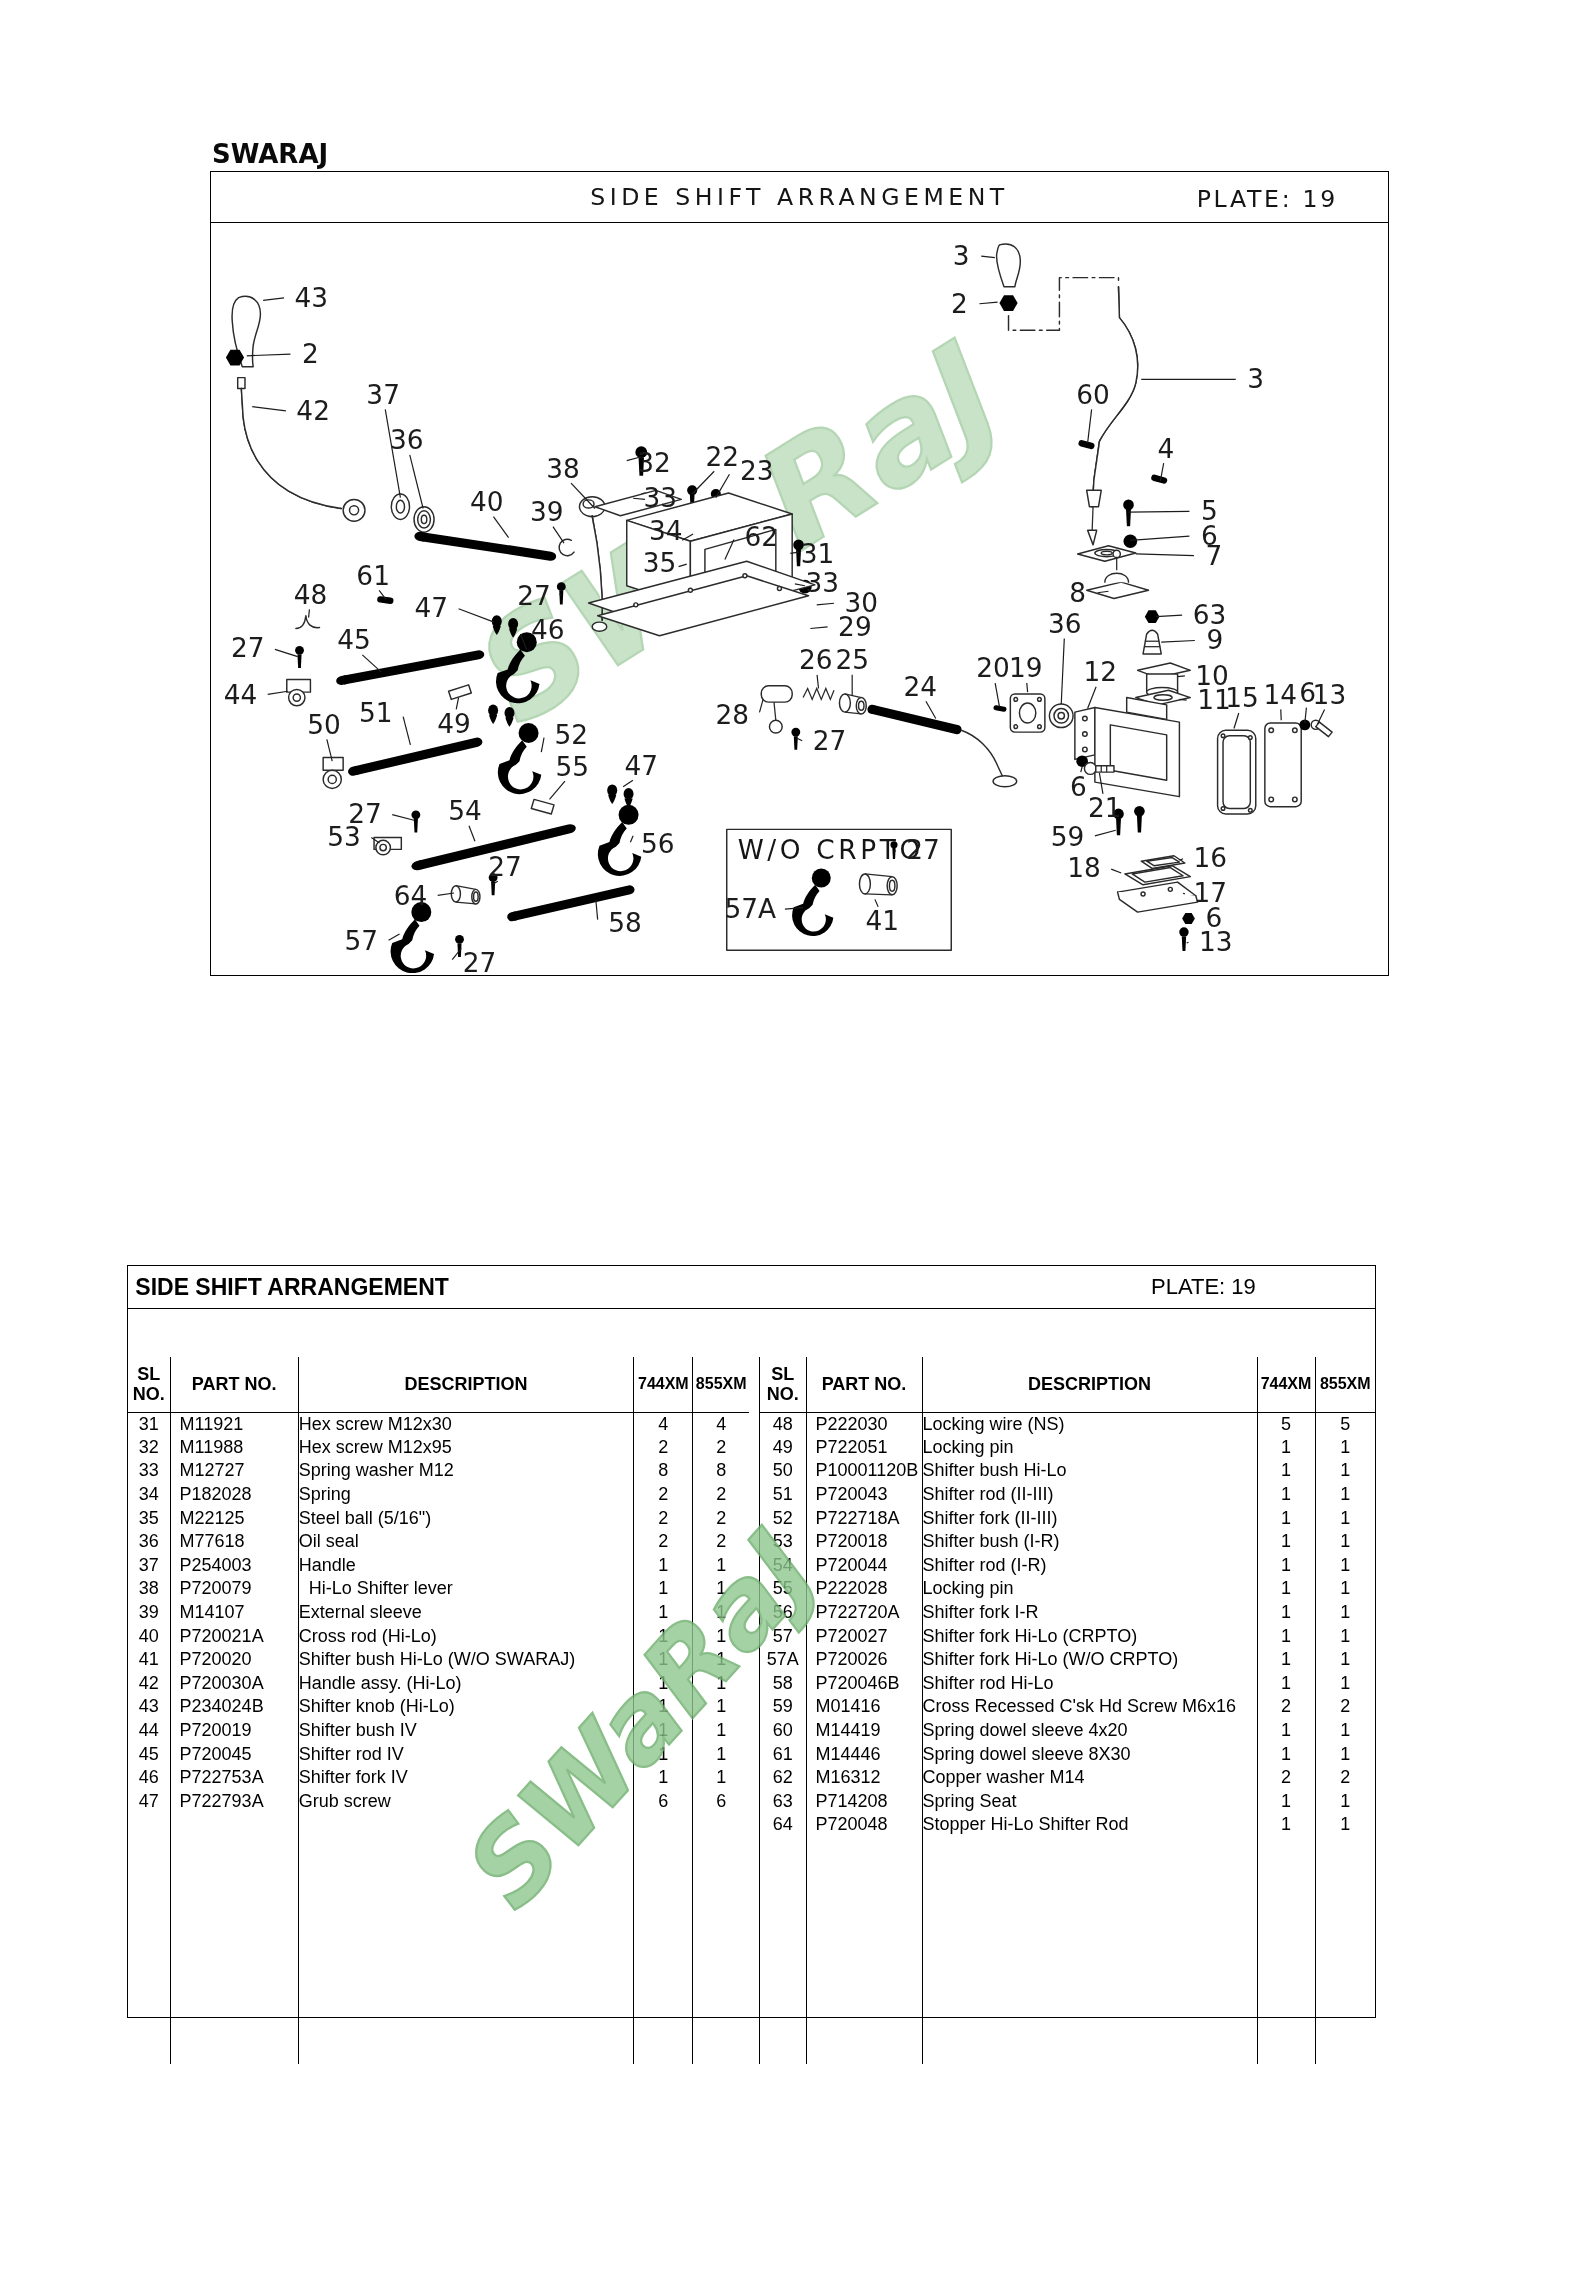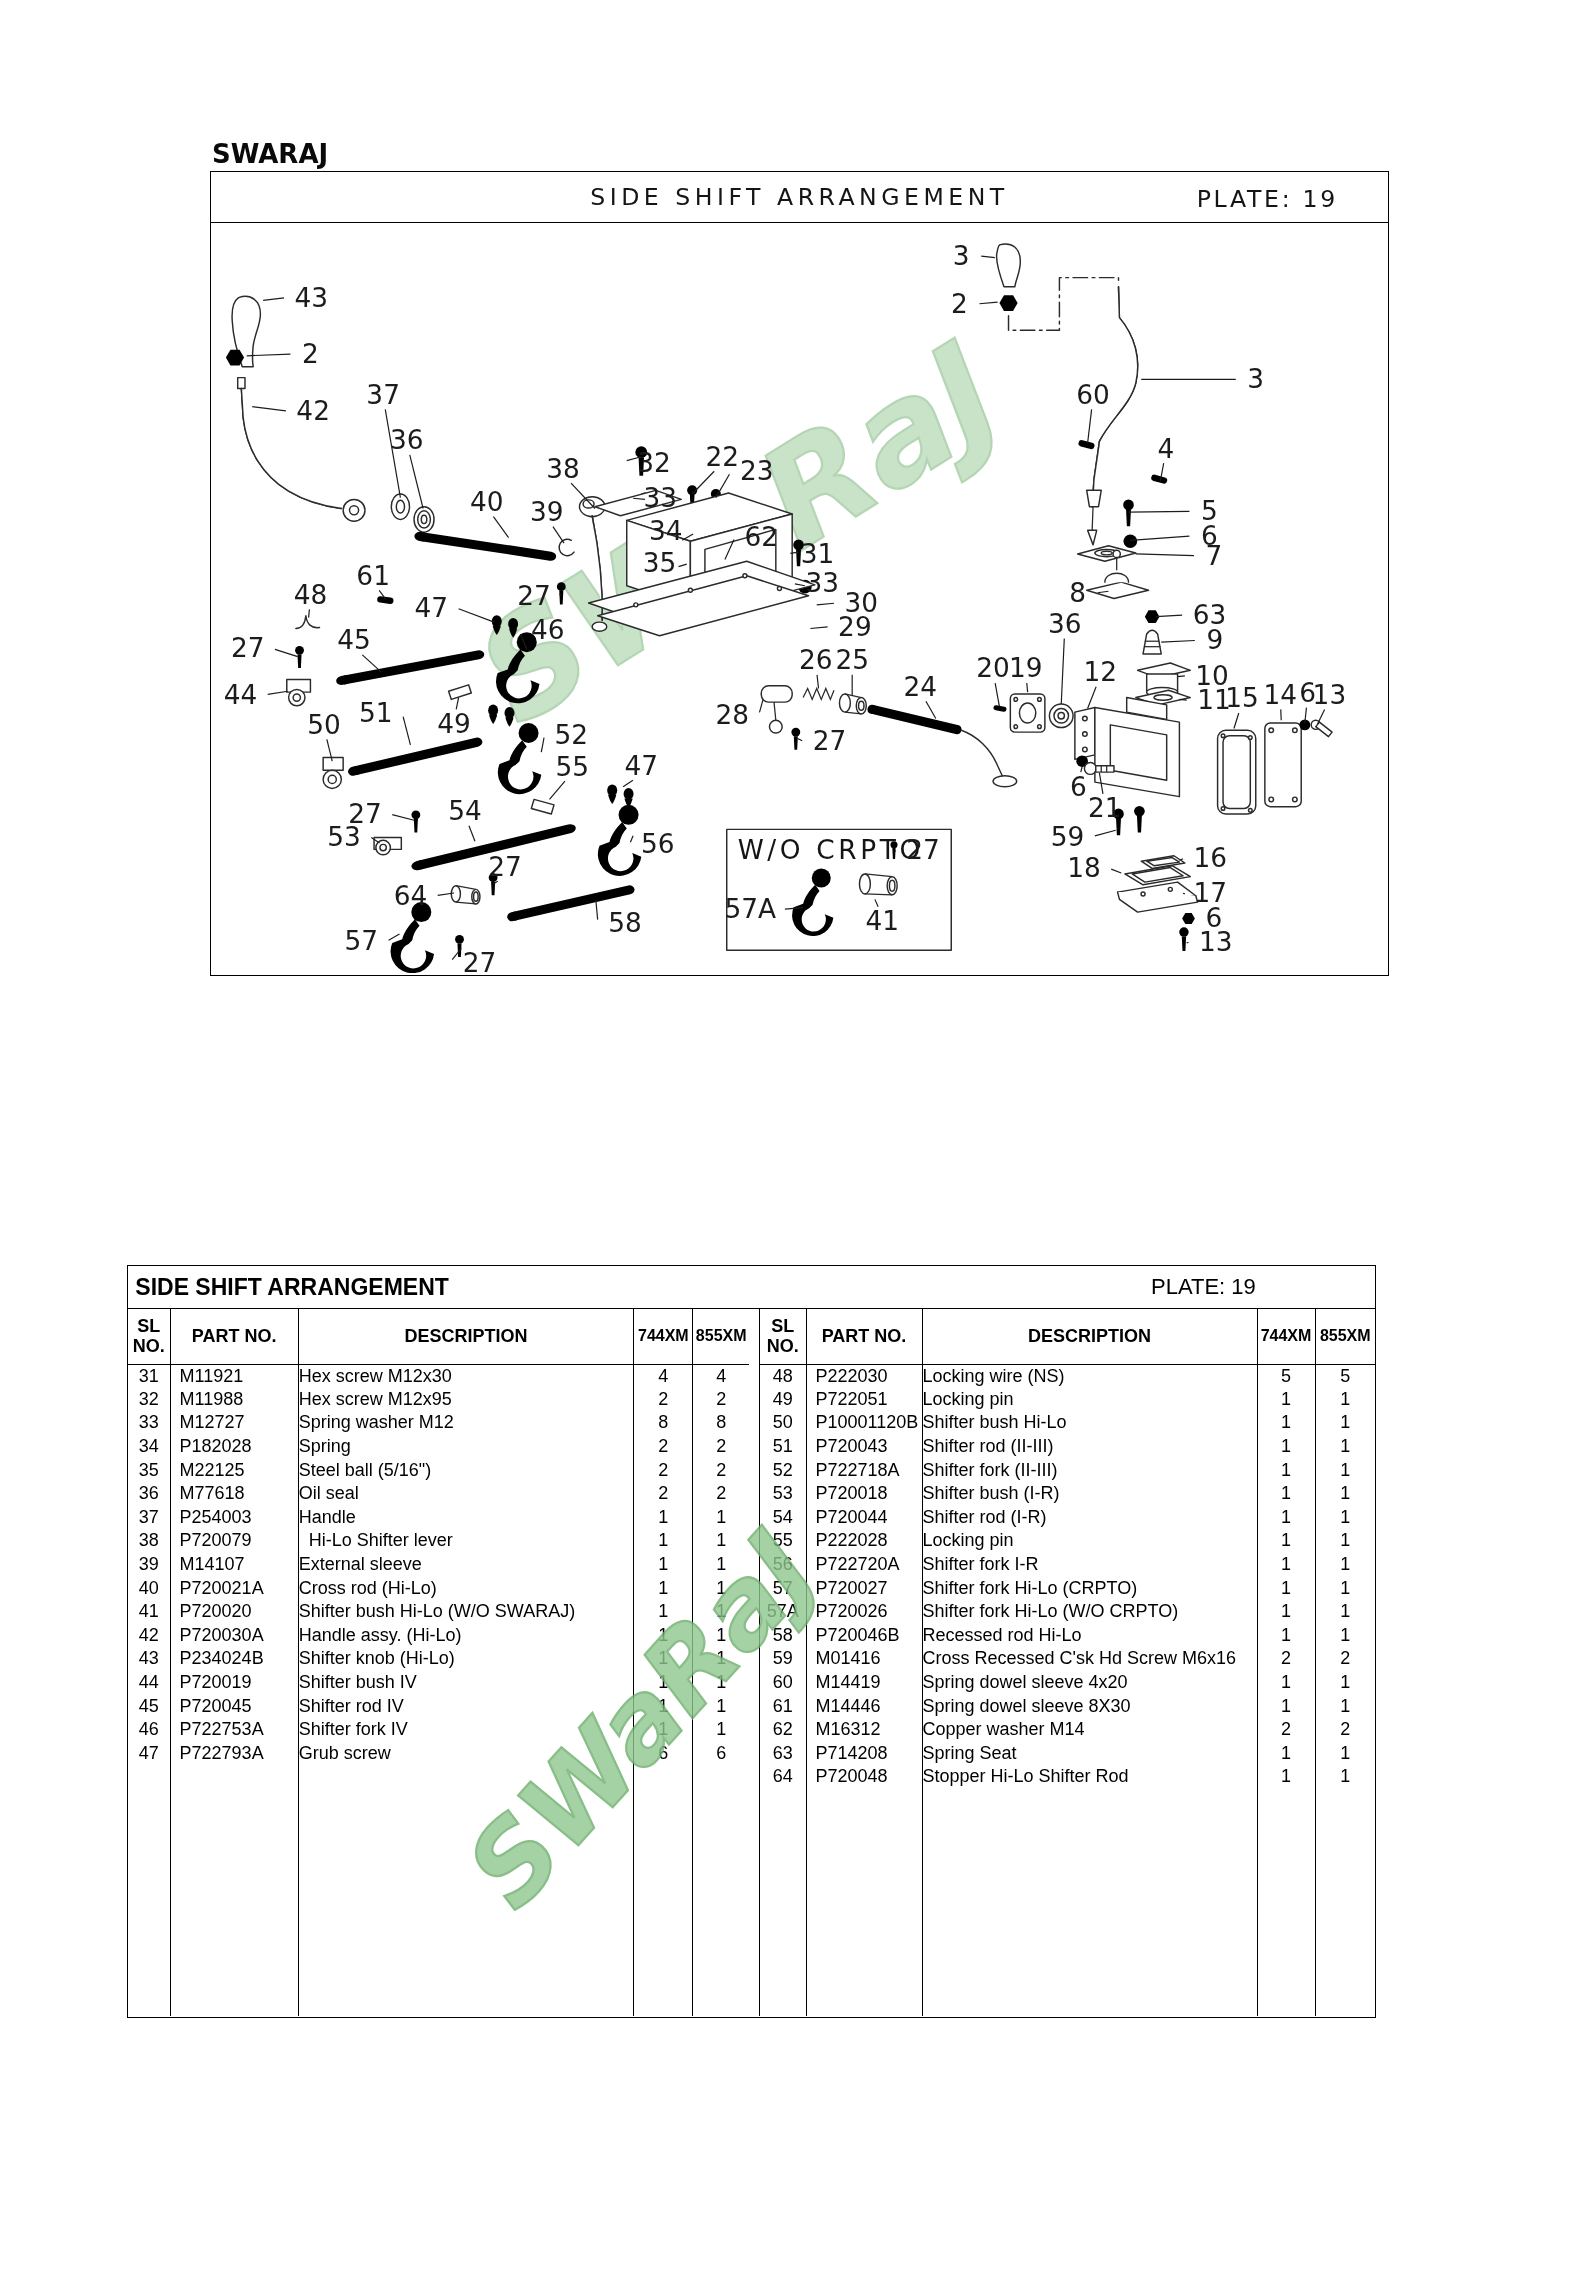--- a/index.html
+++ b/index.html
@@ -26,21 +26,21 @@
   .leader{stroke:#1c1c1c;stroke-width:1.3;}
   .inset-caption{font-family:"DejaVu Sans",sans-serif;font-size:29px;letter-spacing:4px;fill:#151515;}
   .wm-diagram{font-family:"DejaVu Sans",sans-serif;font-weight:bold;font-style:italic;font-size:150px;fill:#95c995;stroke:#6cae6c;stroke-width:2.5;opacity:.5;}
   .wm-table{font-family:"DejaVu Sans",sans-serif;font-weight:bold;font-style:italic;font-size:118px;fill:#8fc78f;stroke:#6cae6c;stroke-width:2.5;opacity:.8;}
 
   
   .parts-table{position:absolute;left:127px;top:1265px;width:1249px;height:753px;border:1.8px solid #000;box-sizing:border-box;background:#fff;}
   .title-row{height:42px;border-bottom:1.8px solid #000;position:relative;display:flex;align-items:center;}
   .title-row .ttitle{font-weight:bold;font-size:23px;padding-left:7.3px;}
   .title-row .tplate{position:absolute;left:1023px;font-size:22px;}
-  .table-body{display:flex;height:707px;}
+  .table-body{display:flex;height:707px;margin-top:48px;}
   .half{height:100%;}
   .half table{border-collapse:collapse;table-layout:fixed;height:100%;width:100%;}
   .half-left{width:621px;}
   .half-right{width:615px;flex:1;}
   .divider{width:11px;border-right:1.8px solid #000;box-sizing:border-box;}
   .half th{border-right:1.8px solid #000;border-bottom:1.8px solid #000;font-size:18px;font-weight:bold;text-align:center;vertical-align:middle;padding:0 1.8px;line-height:1.15;}
   .half th.c-q744,.half th.c-q855{font-size:16px;}
   .half th:last-child,.half td:last-child{border-right:none;}
   .half tr.hdr{height:55px;}
   .half tr.body-row{height:23.6px;}
@@ -706,21 +706,21 @@
             <tr class="body-row">
               <td class="c-sl">57A</td>
               <td class="c-part">P720026</td>
               <td class="c-desc">Shifter fork Hi-Lo (W/O CRPTO)</td>
               <td class="c-q744">1</td>
               <td class="c-q855">1</td>
             </tr>
             <tr class="body-row">
               <td class="c-sl">58</td>
               <td class="c-part">P720046B</td>
-              <td class="c-desc">Recessed rod Hi-Lo</td>
+              <td class="c-desc">Shifter rod Hi-Lo</td>
               <td class="c-q744">1</td>
               <td class="c-q855">1</td>
             </tr>
             <tr class="body-row">
               <td class="c-sl">59</td>
               <td class="c-part">M01416</td>
               <td class="c-desc">Cross Recessed C'sk Hd Screw M6x16</td>
               <td class="c-q744">2</td>
               <td class="c-q855">2</td>
             </tr>

